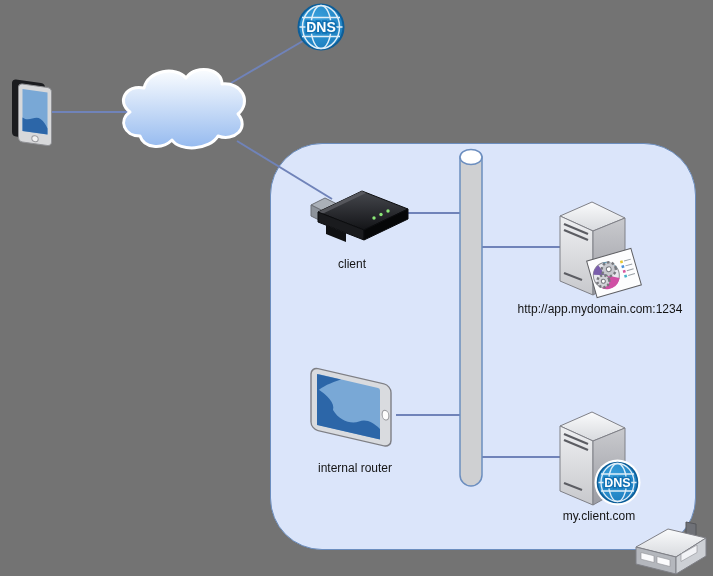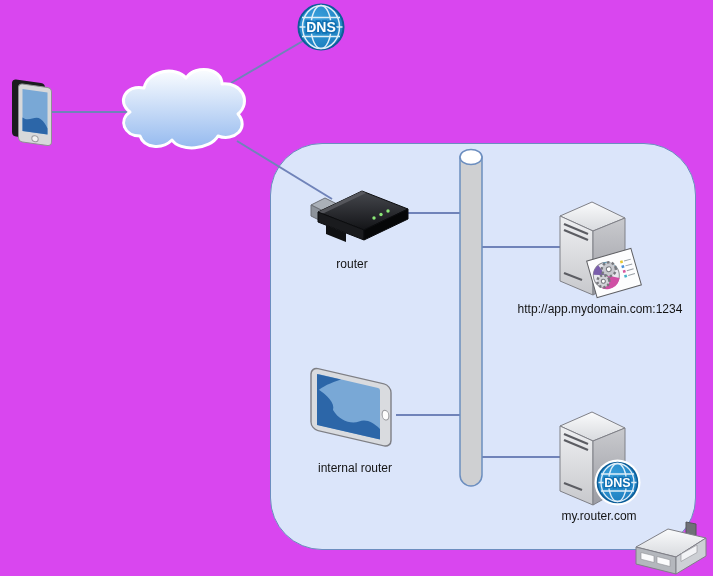--- a/index.html
+++ b/index.html
@@ -1,18 +1,18 @@
 <!DOCTYPE html>
 <html style="--network-zone-fill: #dbe5fa; --network-zone-stroke: #6c8ebf; --edge-stroke: #7083b9; --label-color: #141414; --dns-blue-light: #3ba2de; --dns-blue-dark: #1272b4; --cloud-top: #fbfdff; --cloud-bottom: #95baef; --screen-blue-light: #79a8d6; --screen-blue-dark: #2c66a8;"><head>
 <meta charset="utf-8">
 <style>
   html,body { margin:0; padding:0; background:#ffffff; }
   #stage {
     position:relative; width:713px; height:576px; overflow:hidden;
-    background:#d946ef; font-family:"Liberation Sans", sans-serif;
+    background:#737373; font-family:"Liberation Sans", sans-serif;
   }
   .abs { position:absolute; }
   #network-zone {
     position:absolute; left:270px; top:143px; width:426px; height:407px;
     background: var(--network-zone-fill, #dbe5fa);
     border:1.4px solid var(--network-zone-stroke, #6c8ebf);
     border-radius:52px;
     box-sizing:border-box;
   }
   svg { display:block; }
@@ -178,23 +178,23 @@
       <g stroke="#eaf4fb" stroke-width="1.3" fill="none" opacity="0.95">
         <ellipse cx="23.5" cy="23.5" rx="9" ry="19"></ellipse>
         <ellipse cx="23.5" cy="23.5" rx="16.5" ry="19"></ellipse>
         <line x1="7" y1="15" x2="40" y2="15"></line>
         <line x1="4.5" y1="23.5" x2="42.5" y2="23.5"></line>
         <line x1="7" y1="32" x2="40" y2="32"></line>
       </g>
       <text class="dns-text" x="23.5" y="28" text-anchor="middle" font-size="12.5" stroke-width="3">DNS</text>
     </svg>
   </div>
-  <div class="label" style="left:539px;top:509px;width:120px">my.router.com</div>
-
-  <div class="label" style="left:302px;top:257px;width:100px">router</div>
+  <div class="label" style="left:539px;top:509px;width:120px">my.client.com</div>
+
+  <div class="label" style="left:302px;top:257px;width:100px">client</div>
 
   <svg class="abs" style="left:630px;top:519px" width="82" height="57" viewBox="0 0 82 57">
     <polygon points="56,3 66,5 66,17 56,15" fill="#6f7177" stroke="#55565b"></polygon>
     <polygon points="6,28 38,10 76,19 46,38" fill="url(#g-top)" stroke="#7f8087" stroke-linejoin="round"></polygon>
     <polygon points="6,28 46,38 46,55 6,45" fill="#b4b7bd" stroke="#7f8087" stroke-linejoin="round"></polygon>
     <polygon points="46,38 76,19 76,37 46,55" fill="#cdd0d5" stroke="#7f8087" stroke-linejoin="round"></polygon>
     <polygon points="11,33.5 24,36.8 24,43.5 11,40.2" fill="#fbfbfd" stroke="#8d8e93" stroke-width="0.6"></polygon>
     <polygon points="27,37.5 40,40.8 40,47.5 27,44.2" fill="#fbfbfd" stroke="#8d8e93" stroke-width="0.6"></polygon>
     <polygon points="51,35 67,26 67,33.5 51,42.5" fill="#f2f3f6" stroke="#8d8e93" stroke-width="0.6"></polygon>
   </svg>

